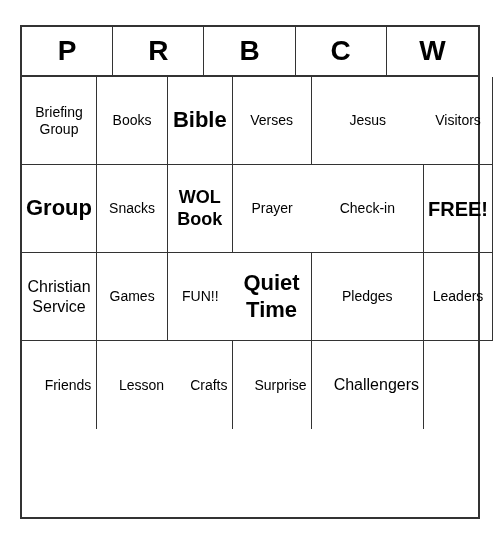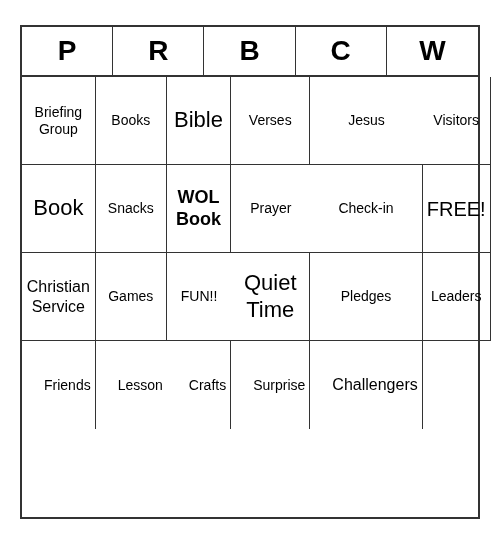--- a/index.html
+++ b/index.html
@@ -64,31 +64,31 @@
       border-right: none;
     }
 
     .bingo-cell:nth-last-child(-n+5) {
       border-bottom: none;
       padding-left: 22px;
     }
 
     .bingo-cell.large-text {
       font-size: 22px;
-      font-weight: normal;
+      font-weight: bold;
     }
 
     .bingo-cell.medium-text {
       font-size: 18px;
       font-weight: bold;
     }
 
     .bingo-cell.free-space {
       font-size: 20px;
-      font-weight: normal;
+      font-weight: bold;
     }
 
     .bingo-cell.small-text {
       font-size: 16px;
     }
   </style>
 </head>
 <body>
 
 <div class="bingo-card">
@@ -99,21 +99,21 @@
       <div class="header-cell">C</div>
       <div class="header-cell">W</div>
     </div>
   <div class="bingo-grid">
   <div class="bingo-cell">Briefing Group</div>
       <div class="bingo-cell">Books</div>
       <div class="bingo-cell large-text">Bible</div>
       <div class="bingo-cell">Verses</div>
       <div class="bingo-cell">Jesus</div>
       <div class="bingo-cell">Visitors</div>
-      <div class="bingo-cell large-text">Book</div>
+      <div class="bingo-cell large-text">Group</div>
       <div class="bingo-cell">Snacks</div>
       <div class="bingo-cell medium-text">WOL Book</div>
       <div class="bingo-cell">Prayer</div>
       <div class="bingo-cell">Check-in</div>
       <div class="bingo-cell free-space">FREE!</div>
       <div class="bingo-cell small-text">Christian Service</div>
       <div class="bingo-cell">Games</div>
       <div class="bingo-cell">FUN!!</div>
       <div class="bingo-cell large-text">Quiet Time</div>
       <div class="bingo-cell">Pledges</div>

